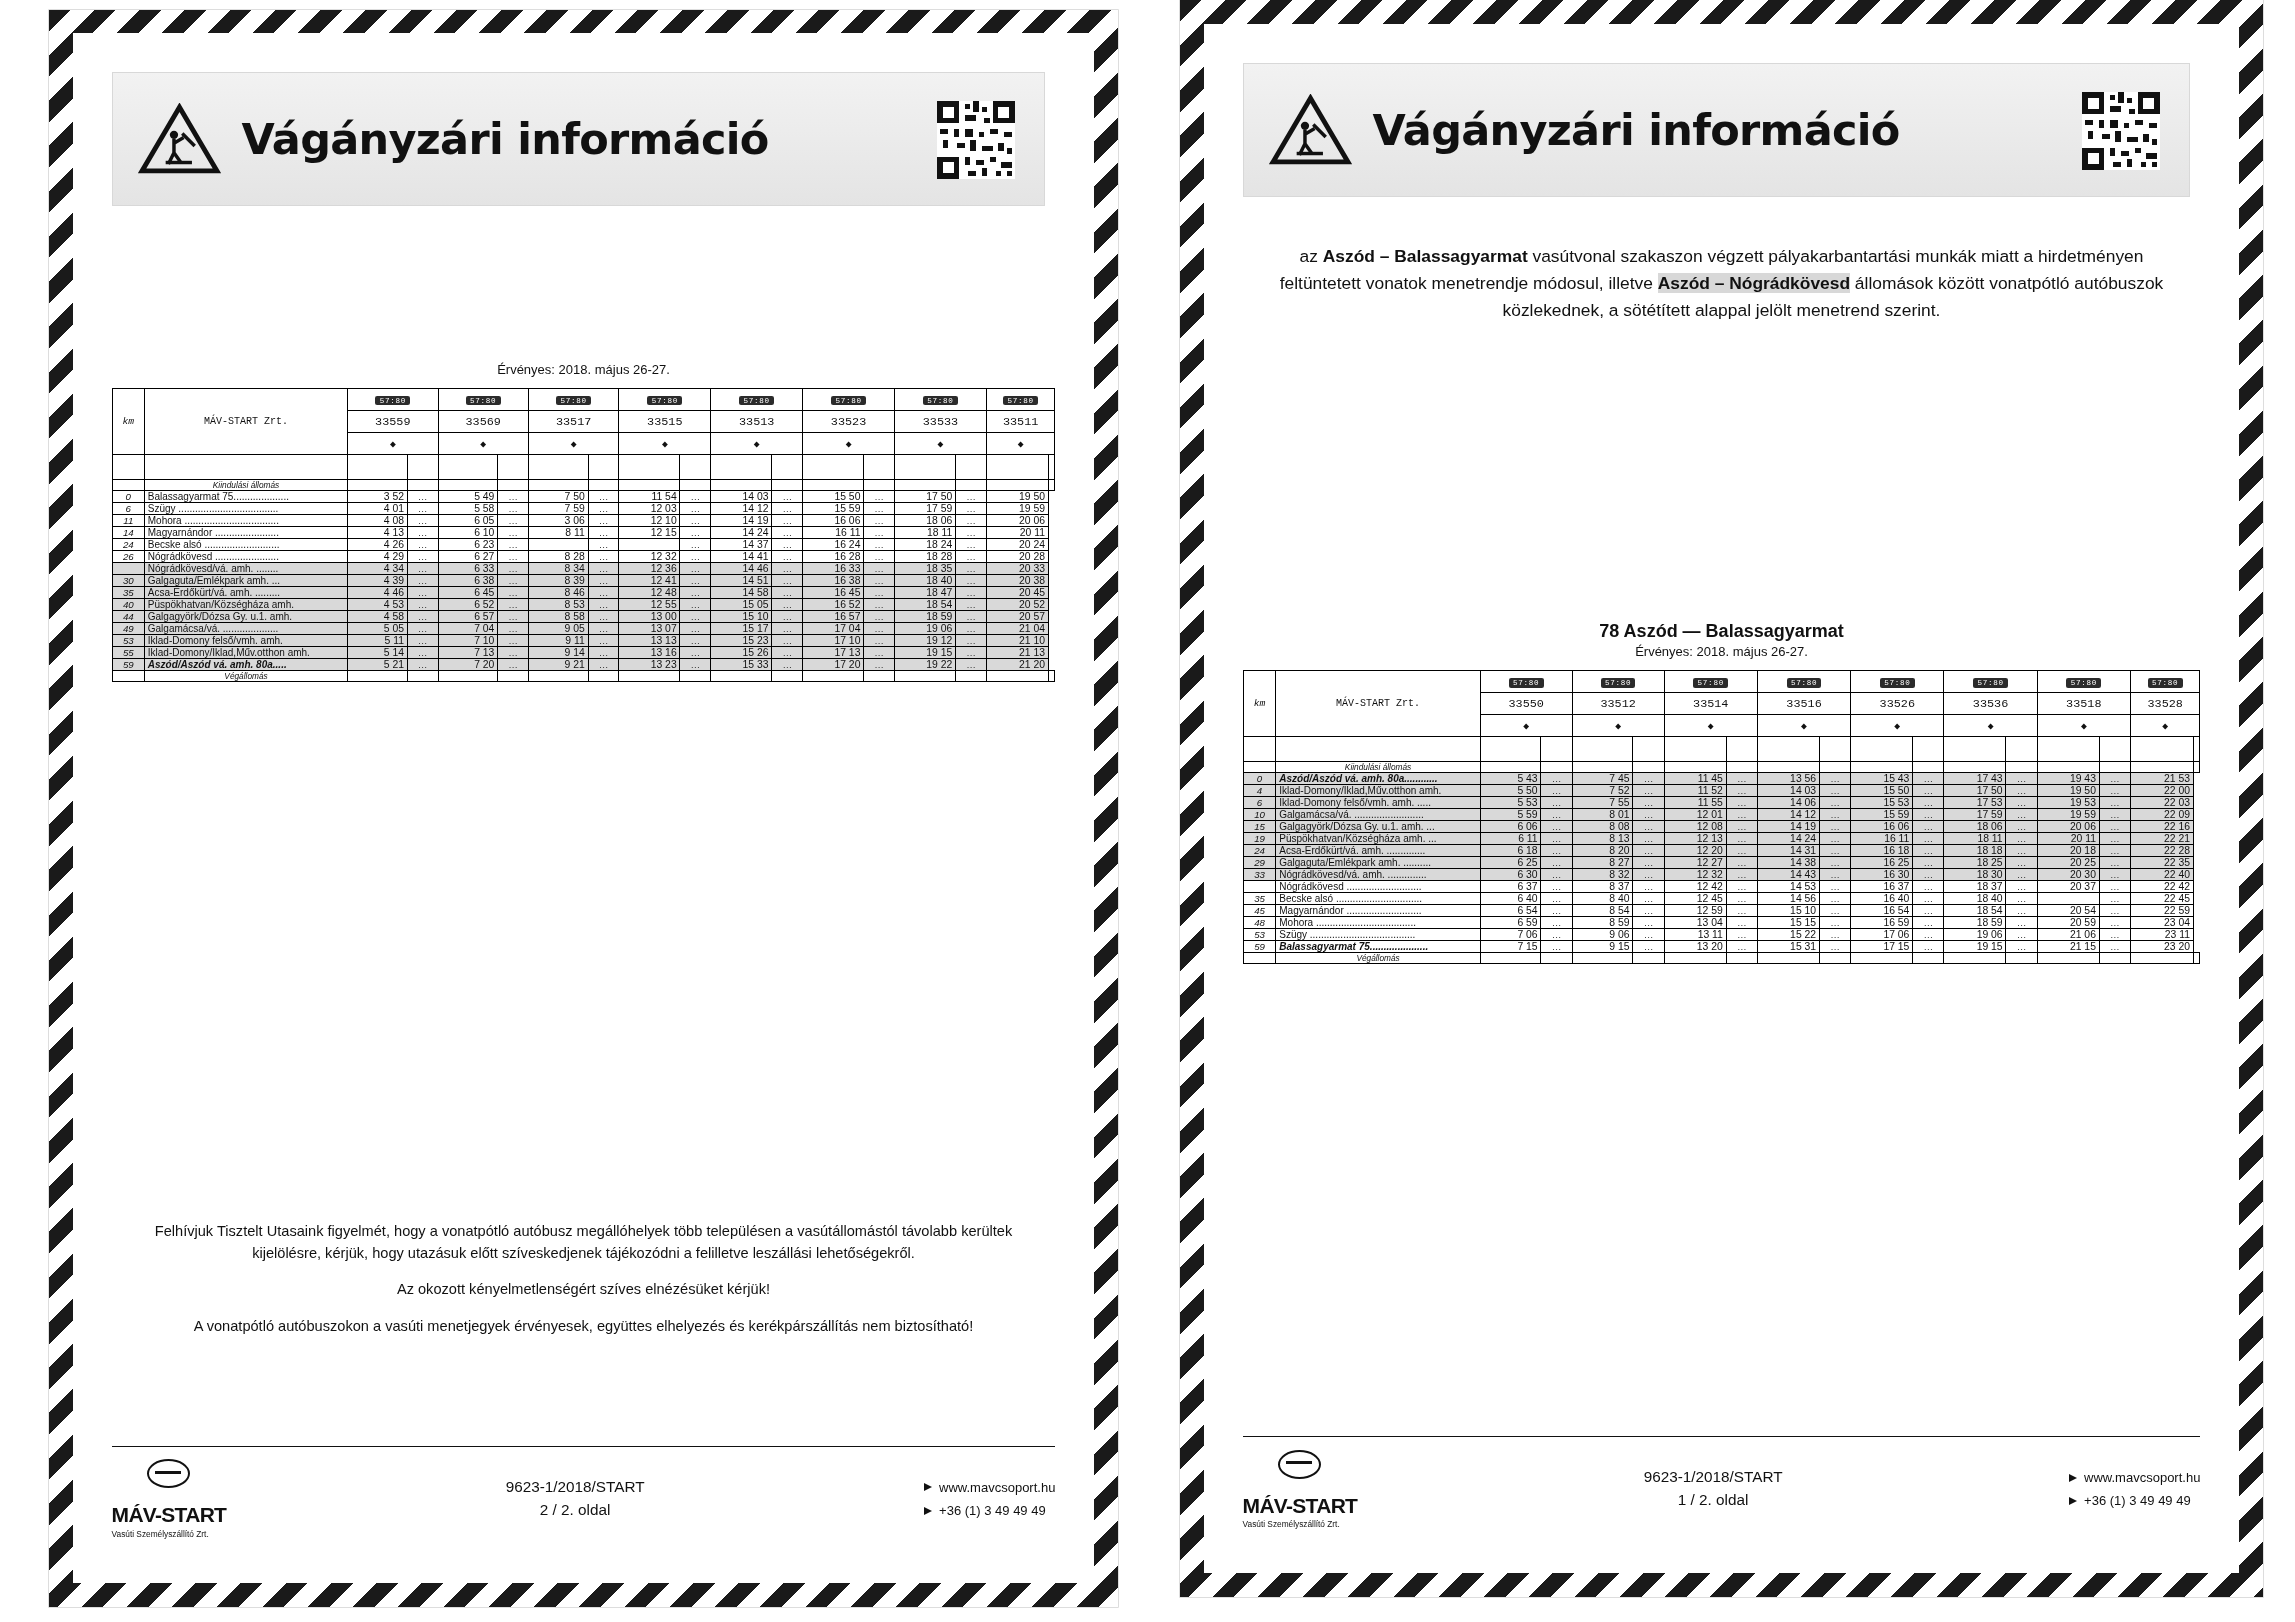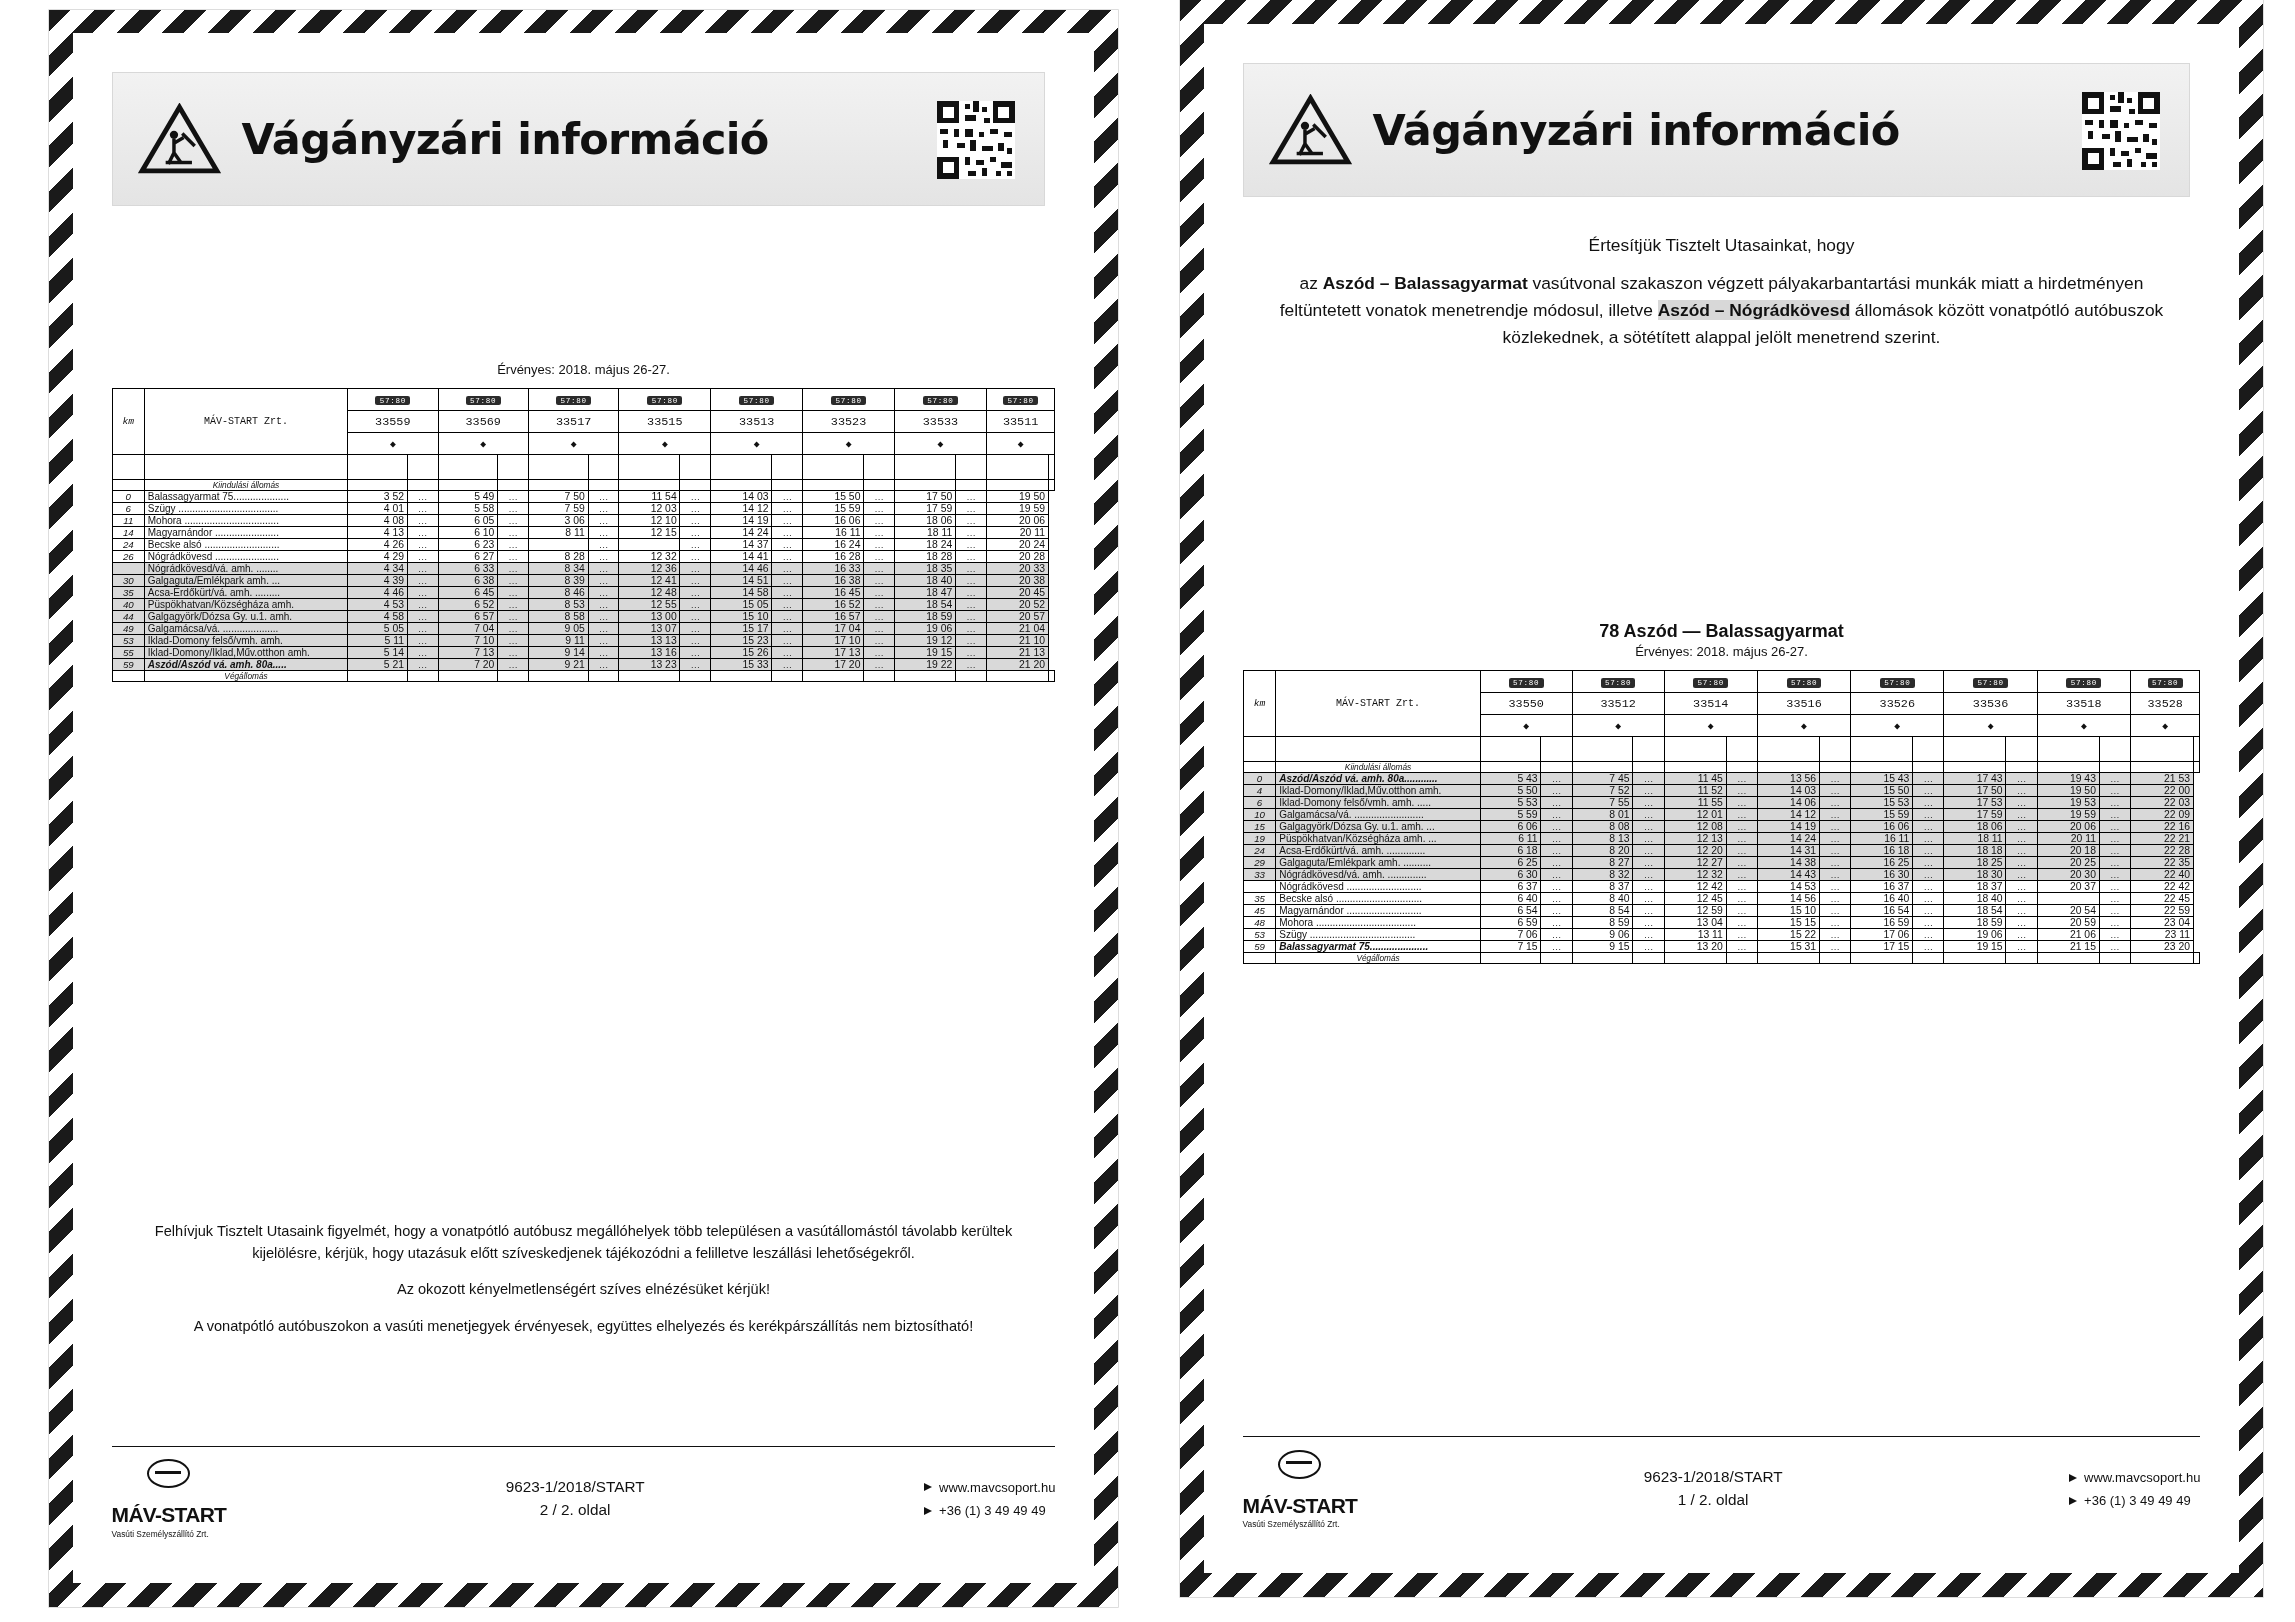--- a/index.html
+++ b/index.html
@@ -588,21 +588,20 @@
               <rect x="11" y="25" width="3" height="2"></rect>
             <rect x="16" y="24" width="2" height="3"></rect>
               <rect x="21" y="25" width="2" height="2"></rect>
             <rect x="25" y="25" width="2" height="2"></rect>
           </g>
         </svg>
       </span>
     </div>
 
     <div style="position:absolute;left:76px;right:76px;top:208px;" class="notice">
-      <div>Értesítjük Tisztelt Utasainkat, hogy</div>
       <div style="margin-top:11px;">
         <span>az </span><b>Aszód – Balassagyarmat</b><span> vasútvonal szakaszon végzett pályakarbantartási munkák miatt a hirdetményen feltüntetett vonatok menetrendje módosul, illetve </span><b class="hl">Aszód – Nógrádkövesd</b><span> állomások között vonatpótló autóbuszok közlekednek, a sötétített alappal jelölt menetrend szerint.</span>
       </div>
     </div>
 
     <div style="position:absolute;left:39px;right:39px;top:597px;">
       <p class="tbl-title">78 Aszód — Balassagyarmat</p>
       <p class="tbl-sub">Érvényes: 2018. május 26-27.</p>
       <div style="margin-top:11px;">
         <table class="tt" id="tbl-right">

